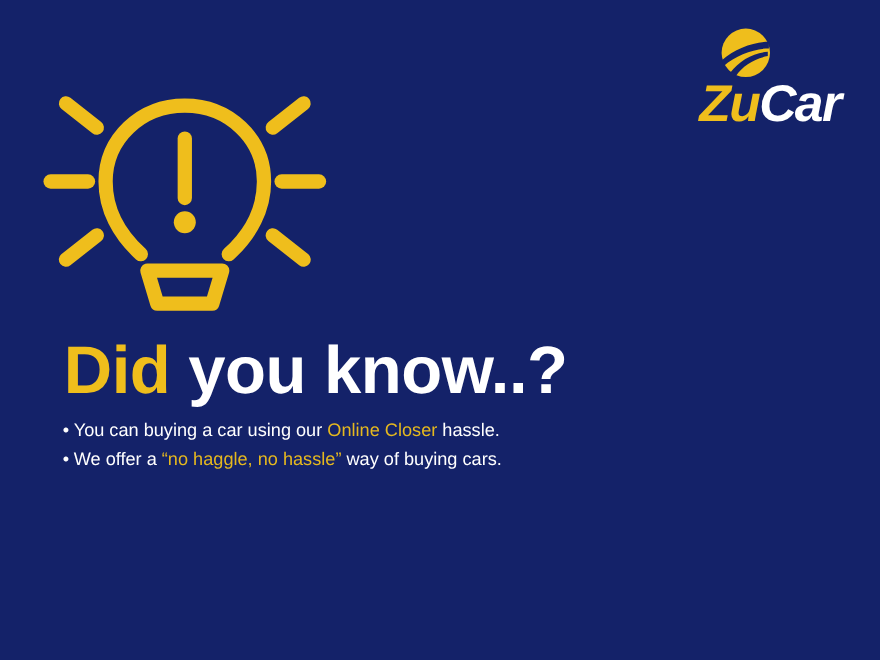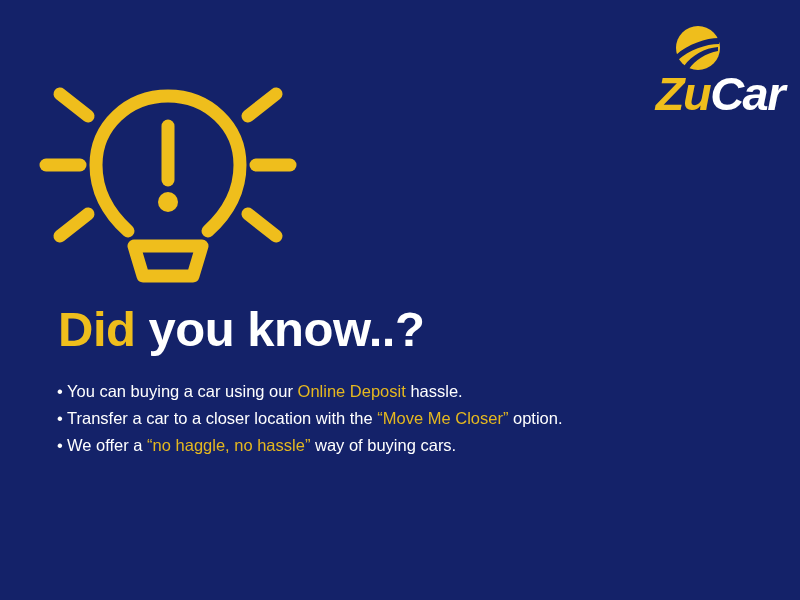--- a/index.html
+++ b/index.html
@@ -17,21 +17,21 @@
     position: relative;
     width: 800px;
     height: 600px;
     background: #142269;
   }
 
   
   .logo-block {
     position: absolute;
     top: 24px;
-    right: 16px;
+    right: 36px;
     width: 190px;
     height: 100px;
   }
   .logo-mark {
     position: absolute;
     top: 0;
     right: 62px;
     width: 48px;
     height: 48px;
   }
@@ -56,21 +56,21 @@
     top: 68px;
     width: 260px;
     height: 225px;
   }
 
   
   .heading {
     position: absolute;
     left: 58px;
     top: 303px;
-    font-size: 49px;
+    font-size: 61px;
     font-weight: bold;
     line-height: 1.1;
     letter-spacing: -0.5px;
     white-space: nowrap;
   }
   .heading .h-gold { color: #EFBE1C; }
   .heading .h-white { color: #FFFFFF; }
 
   
   .bullets {
@@ -131,18 +131,17 @@
     <div class="logo-wordmark">
       <span class="logo-zu">Zu</span><span class="logo-car">Car</span>
     </div>
   </div>
 
   <div class="heading">
     <span class="h-gold">Did</span><span class="h-white"> you know..?</span>
   </div>
 
   <div class="bullets" id="bullet-host">
-      <div class="bullet-row"><span class="bullet-dot">•</span><span>You can buying a car using our </span><span class="hl">Online Deposit</span><span> hassle.</span></div>
-      <div class="bullet-row"><span class="bullet-dot">•</span><span>Transfer a car to a closer location with the </span><span class="hl">“Move Me Closer”</span><span> option.</span></div>
+      <div class="bullet-row"><span class="bullet-dot">•</span><span>You can buying a car using our </span><span class="hl">Online Closer</span><span> hassle.</span></div>
       <div class="bullet-row"><span class="bullet-dot">•</span><span>We offer a </span><span class="hl">“no haggle, no hassle”</span><span> way of buying cars.</span></div>
     </div>
 
 </div>
 
 </body></html>

